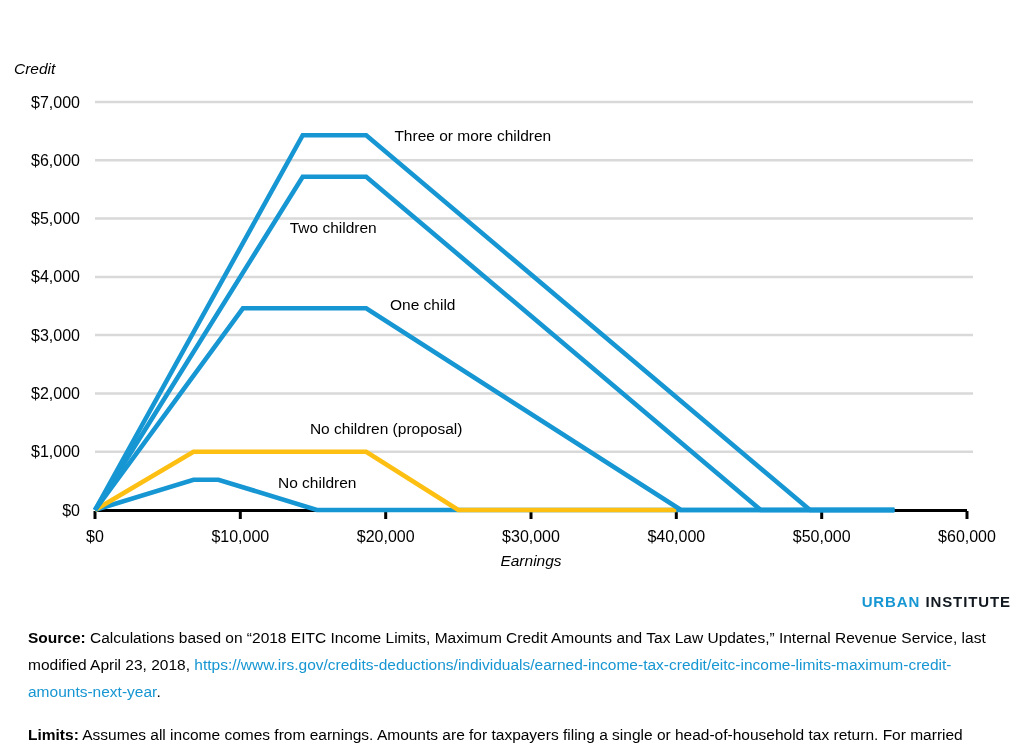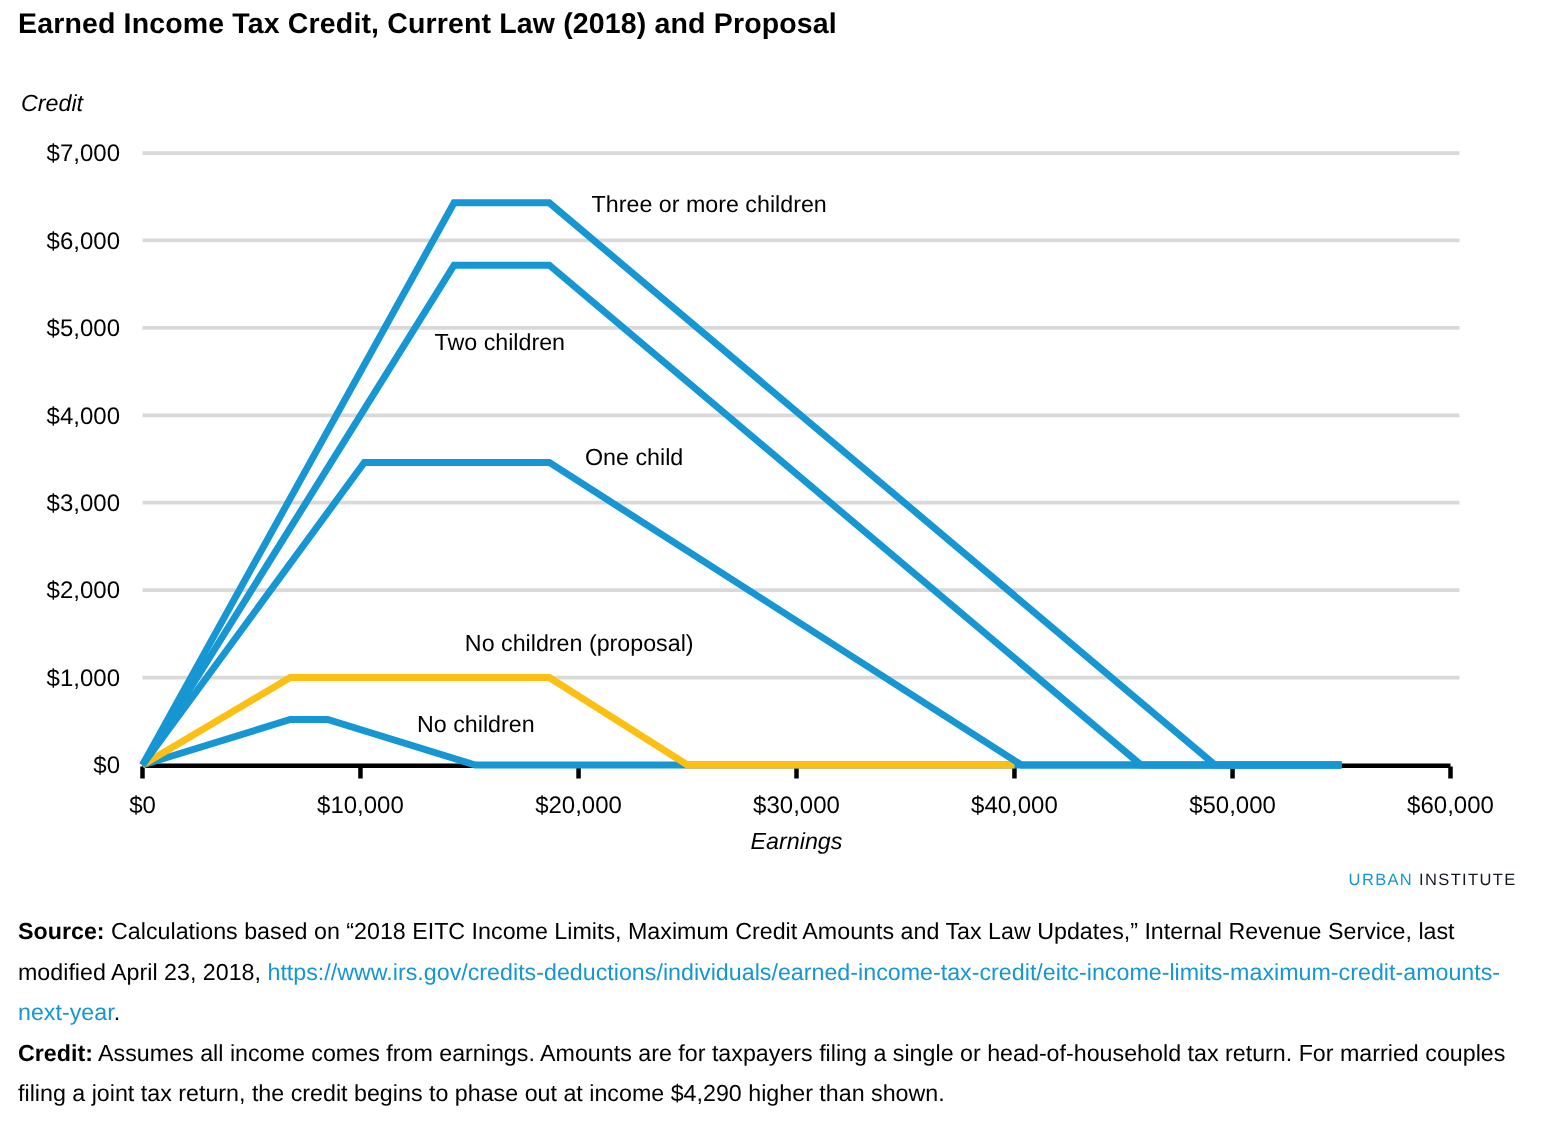--- a/index.html
+++ b/index.html
@@ -4,34 +4,33 @@
 <style>
   html,body{margin:0;padding:0;background:#ffffff;}
   body{width:1027px;height:747px;font-family:"Liberation Sans","DejaVu Sans",sans-serif;color:#000;}
   .stage{position:relative;width:1027px;height:747px;overflow:hidden;background:#fff;}
   .chart-title{position:absolute;left:12px;top:6px;font-size:19px;font-weight:bold;letter-spacing:0.1px;}
   #chart-svg{position:absolute;left:0;top:0;}
   #chart-svg text{font-family:"Liberation Sans","DejaVu Sans",sans-serif;}
   .tick-label{font-size:16px;fill:#000;}
   .annotation{font-size:15.5px;fill:#000;}
   .axis-title{font-size:15.5px;font-style:italic;fill:#000;}
-  .logo{position:absolute;top:581px;right:16px;font-size:11px;font-weight:normal;letter-spacing:0.9px;}
+  .logo{position:absolute;top:593px;right:16px;font-size:15px;font-weight:bold;letter-spacing:0.9px;}
   .logo .urban{color:#1696d2;}
   .logo .institute{color:#11181f;}
   .footnotes{position:absolute;left:12px;top:608px;width:1004px;font-size:15.5px;line-height:27px;color:#000;}
-  .footnotes p{margin:0;}
+  .footnotes p{margin:16px;}
   .footnotes a{color:#1696d2;text-decoration:none;cursor:pointer;}
   .b{font-weight:bold;}
 </style>
 </head>
 <body>
 
 <div class="stage">
 
-  <div class="chart-title">Earned Income Tax Credit, Current Law (2018) and Proposal</div>
 
   <svg id="chart-svg" width="1027" height="578" viewBox="0 0 1027 578">
     <text x="14" y="74" class="axis-title" text-anchor="start">Credit</text>
     <g id="grid-layer">
         <line x1="95" x2="973" y1="451.7" y2="451.7" stroke="#d9d9d9" stroke-width="2.5"></line>
         <line x1="95" x2="973" y1="393.4" y2="393.4" stroke="#d9d9d9" stroke-width="2.5"></line>
         <line x1="95" x2="973" y1="335.1" y2="335.1" stroke="#d9d9d9" stroke-width="2.5"></line>
         <line x1="95" x2="973" y1="276.9" y2="276.9" stroke="#d9d9d9" stroke-width="2.5"></line>
         <line x1="95" x2="973" y1="218.6" y2="218.6" stroke="#d9d9d9" stroke-width="2.5"></line>
         <line x1="95" x2="973" y1="160.3" y2="160.3" stroke="#d9d9d9" stroke-width="2.5"></line>
@@ -81,16 +80,16 @@
     <text x="531" y="566" class="axis-title" text-anchor="middle">Earnings</text>
   </svg>
 
   <div class="logo">
     <span class="urban">URBAN</span>
     <span class="institute">INSTITUTE</span>
   </div>
 
   <div class="footnotes">
     <p><span class="b">Source:</span><span> Calculations based on “2018 EITC Income Limits, Maximum Credit Amounts and Tax Law Updates,” Internal Revenue Service, last modified April 23, 2018, </span><a>https://www.irs.gov/credits-deductions/individuals/earned-income-tax-credit/eitc-income-limits-maximum-credit-amounts-next-year</a><span>.</span></p>
-    <p><span class="b">Credit:</span><span> Assumes all income comes from earnings. Amounts are for taxpayers filing a single or head-of-household tax return. For married couples filing a joint tax return, the credit begins to phase out at income $4,290 higher than shown.</span></p>
+    <p><span class="b">Limits:</span><span> Assumes all income comes from earnings. Amounts are for taxpayers filing a single or head-of-household tax return. For married couples filing a joint tax return, the credit begins to phase out at income $4,290 higher than shown.</span></p>
   </div>
 
 </div>
 
 </body></html>

